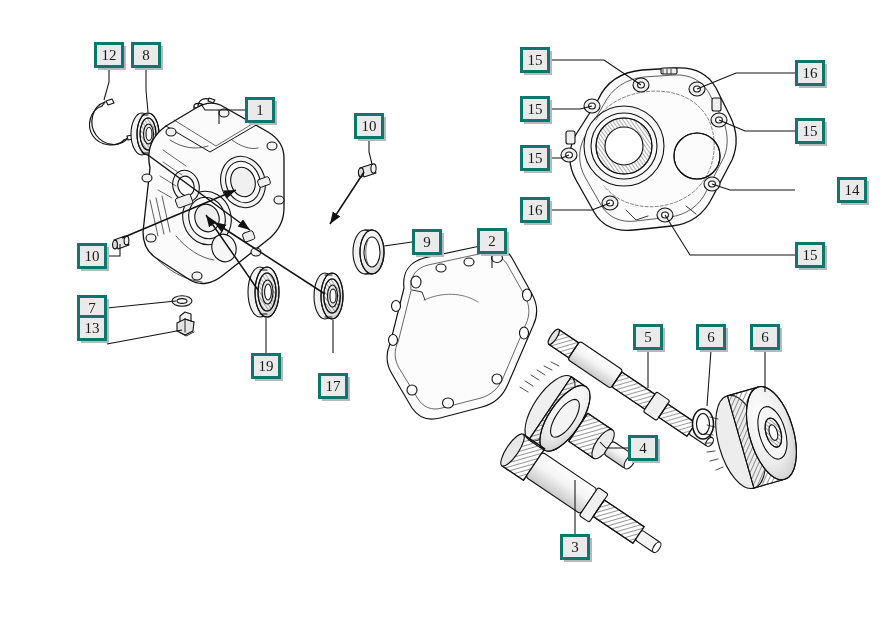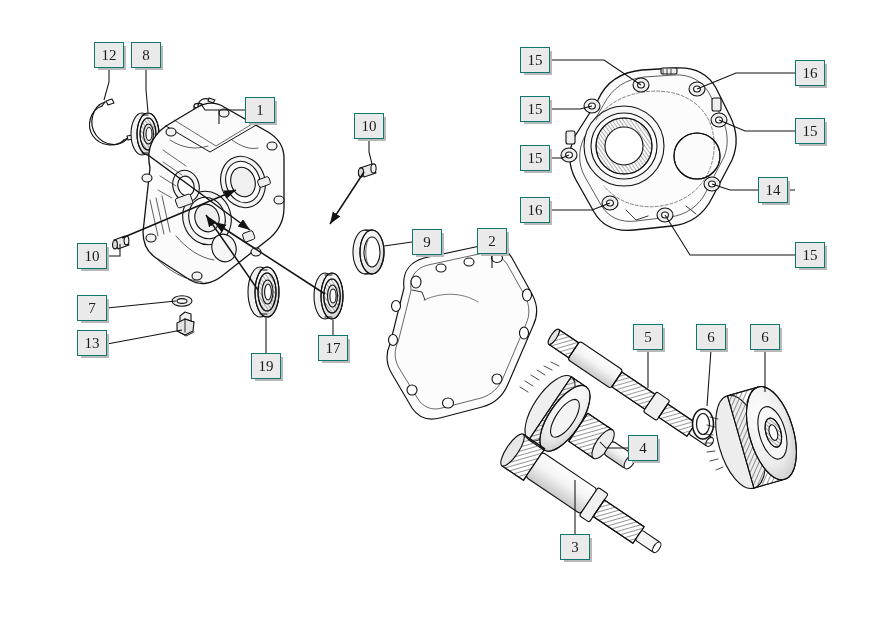--- a/index.html
+++ b/index.html
@@ -2,21 +2,21 @@
 <html><head>
 <meta charset="utf-8">
 <title>Parts Diagram</title>
 <style>
   html,body{margin:0;padding:0;background:#ffffff;}
   body{width:896px;height:631px;overflow:hidden;
        font-family:"Liberation Serif","DejaVu Serif",serif;}
   #stage{position:relative;width:896px;height:631px;background:#fff;}
   #art{position:absolute;left:0;top:0;width:896px;height:631px;}
   .callout{position:absolute;width:30px;height:26px;
-           background:#eaeaea;border:1px solid #0f766e;
+           background:#eaeaea;border:3px solid #0f766e;
            box-shadow:3px 3px 0 -1px #b9b9b9;
            display:flex;align-items:center;justify-content:center;
            font-size:15px;color:#1b1b1b;line-height:1;
            font-family:"Liberation Serif","DejaVu Serif",serif;
            box-sizing:border-box;}
 </style>
 </head>
 <body>
 
 <div id="stage">
@@ -393,29 +393,29 @@
 </svg>
 
 <div class="callout" style="left:94px;top:42px">12</div>
 <div class="callout" style="left:131px;top:42px">8</div>
 <div class="callout" style="left:245px;top:97px">1</div>
 <div class="callout" style="left:354px;top:113px">10</div>
 <div class="callout" style="left:412px;top:229px">9</div>
 <div class="callout" style="left:477px;top:228px">2</div>
 <div class="callout" style="left:77px;top:243px">10</div>
 <div class="callout" style="left:77px;top:295px">7</div>
-<div class="callout" style="left:77px;top:330px">13</div>
+<div class="callout" style="left:77px;top:315px">13</div>
 <div class="callout" style="left:251px;top:353px">19</div>
-<div class="callout" style="left:318px;top:335px">17</div>
+<div class="callout" style="left:318px;top:373px">17</div>
 <div class="callout" style="left:520px;top:47px">15</div>
 <div class="callout" style="left:795px;top:60px">16</div>
 <div class="callout" style="left:520px;top:96px">15</div>
 <div class="callout" style="left:795px;top:118px">15</div>
 <div class="callout" style="left:520px;top:145px">15</div>
-<div class="callout" style="left:758px;top:177px">14</div>
+<div class="callout" style="left:837px;top:177px">14</div>
 <div class="callout" style="left:520px;top:197px">16</div>
 <div class="callout" style="left:795px;top:242px">15</div>
 <div class="callout" style="left:633px;top:324px">5</div>
 <div class="callout" style="left:696px;top:324px">6</div>
 <div class="callout" style="left:750px;top:324px">6</div>
 <div class="callout" style="left:628px;top:435px">4</div>
 <div class="callout" style="left:560px;top:534px">3</div>
 
 </div>
 

